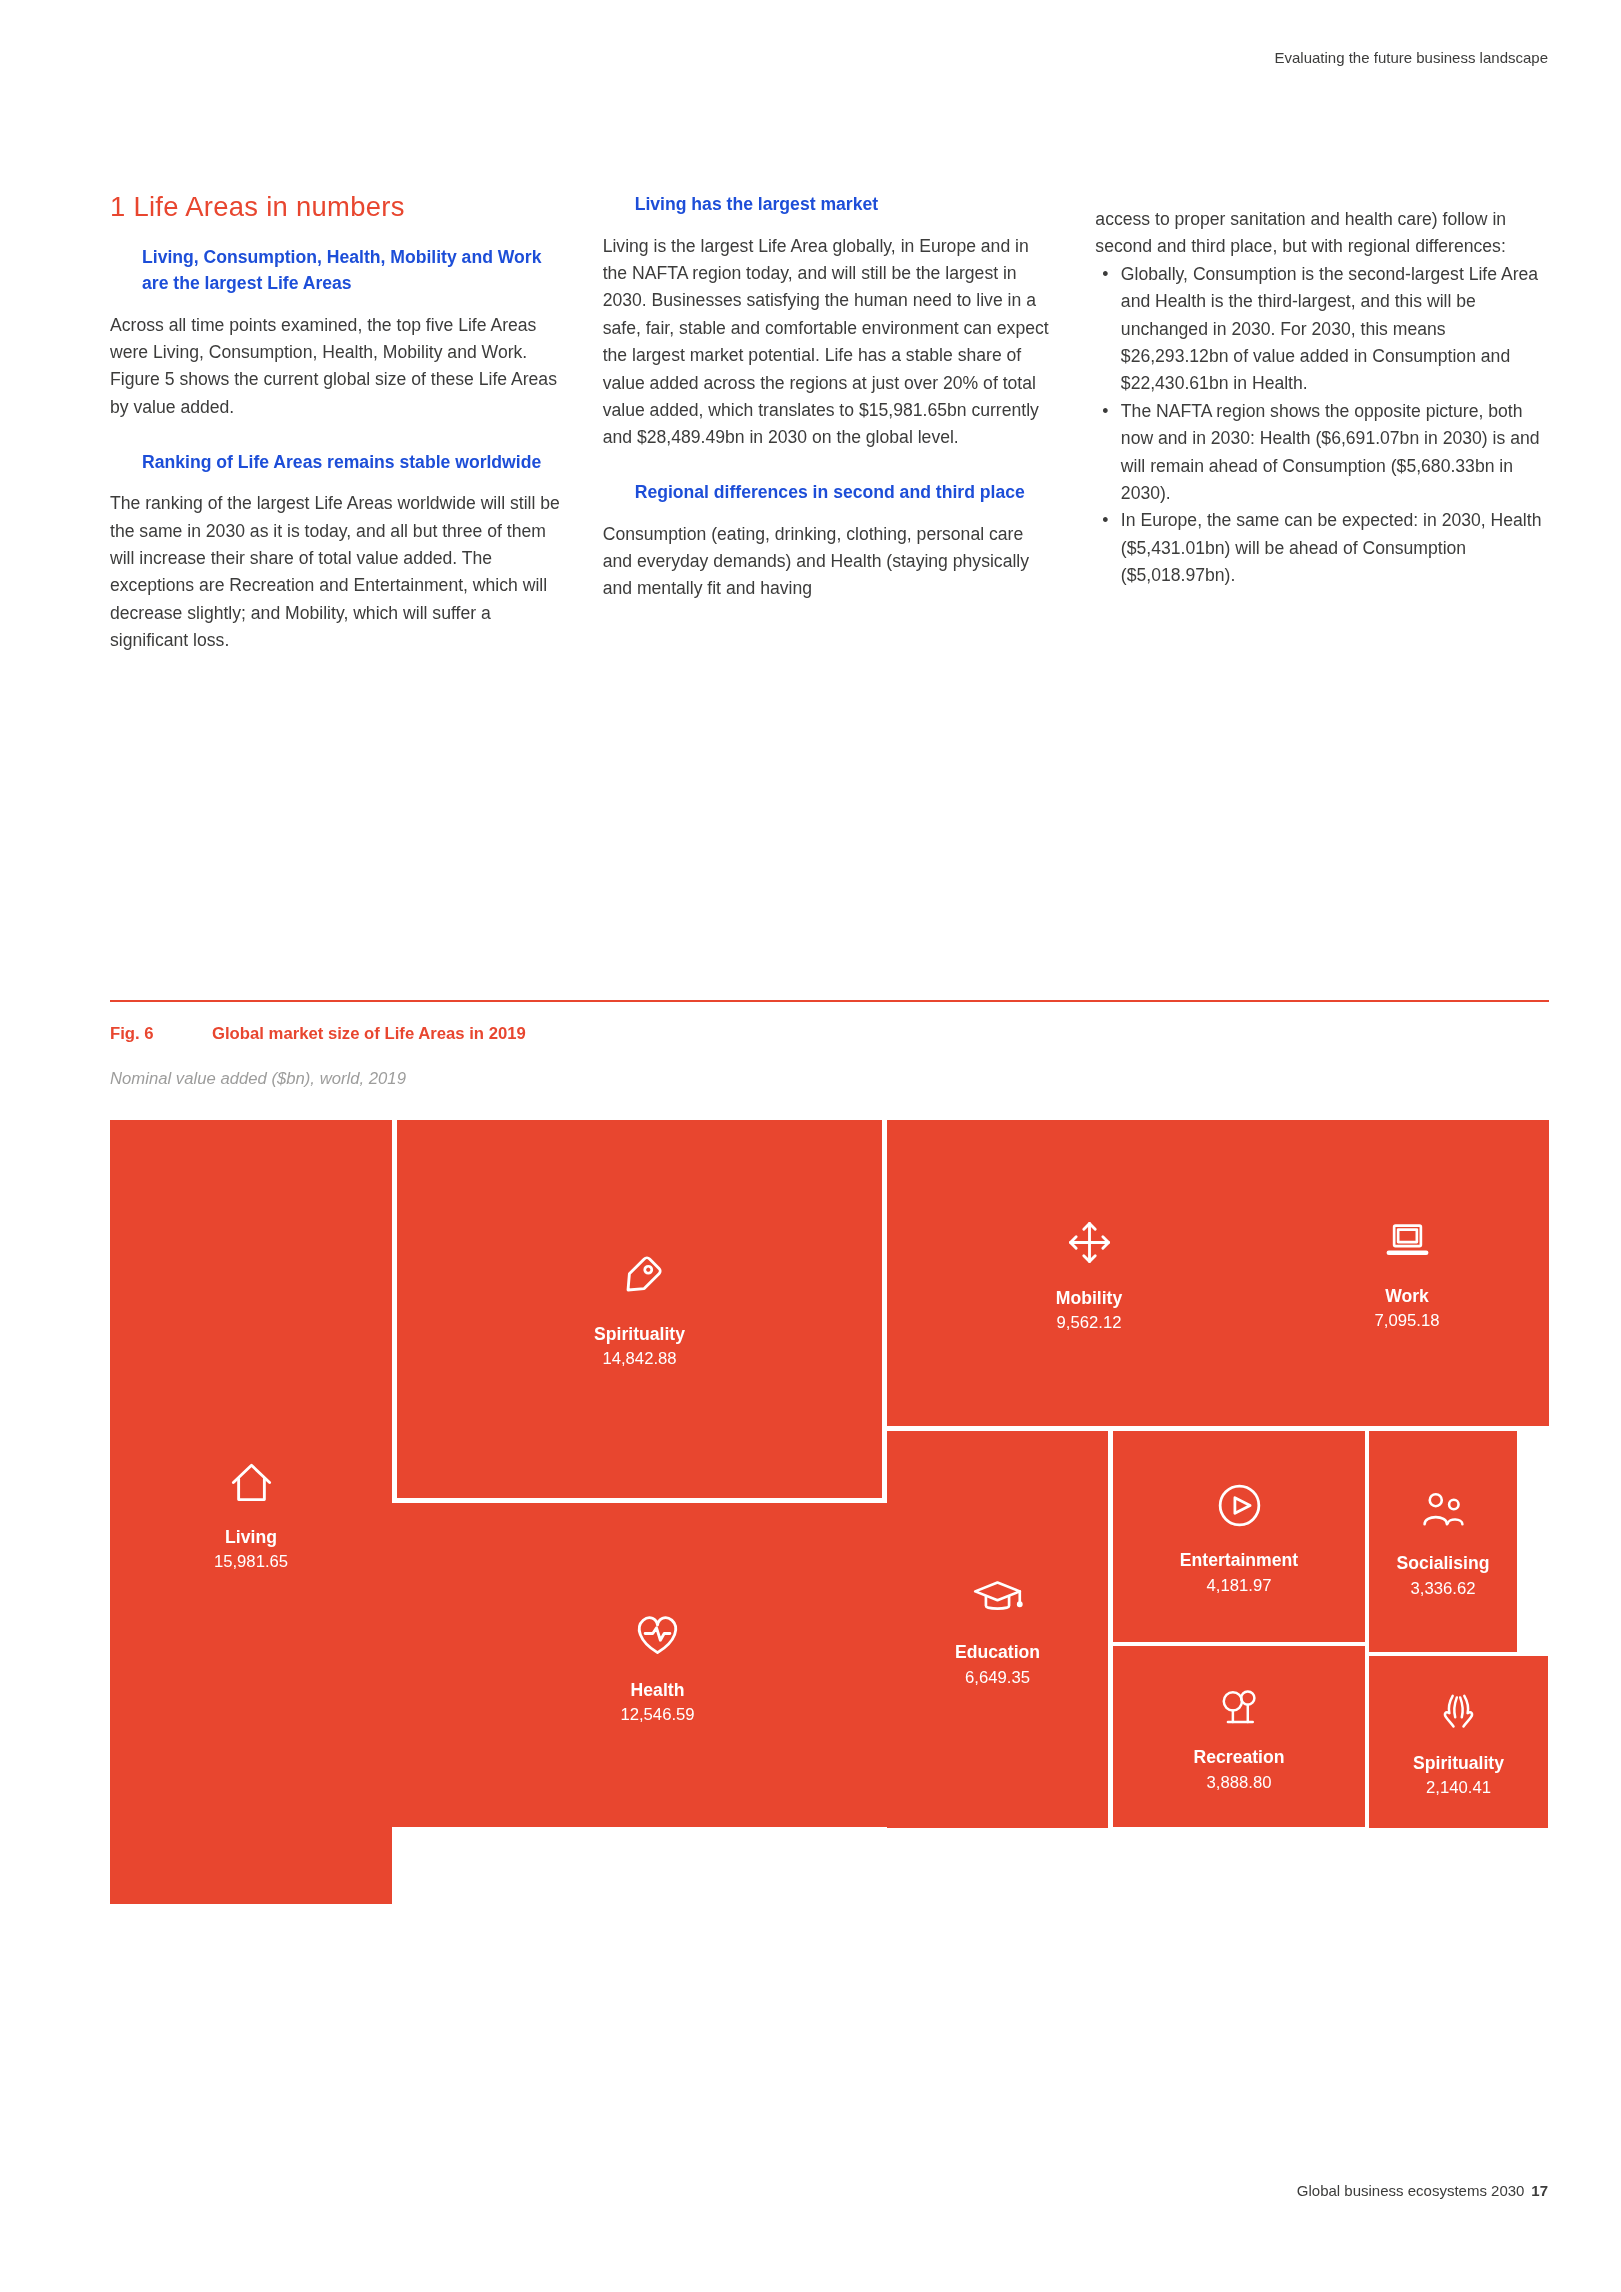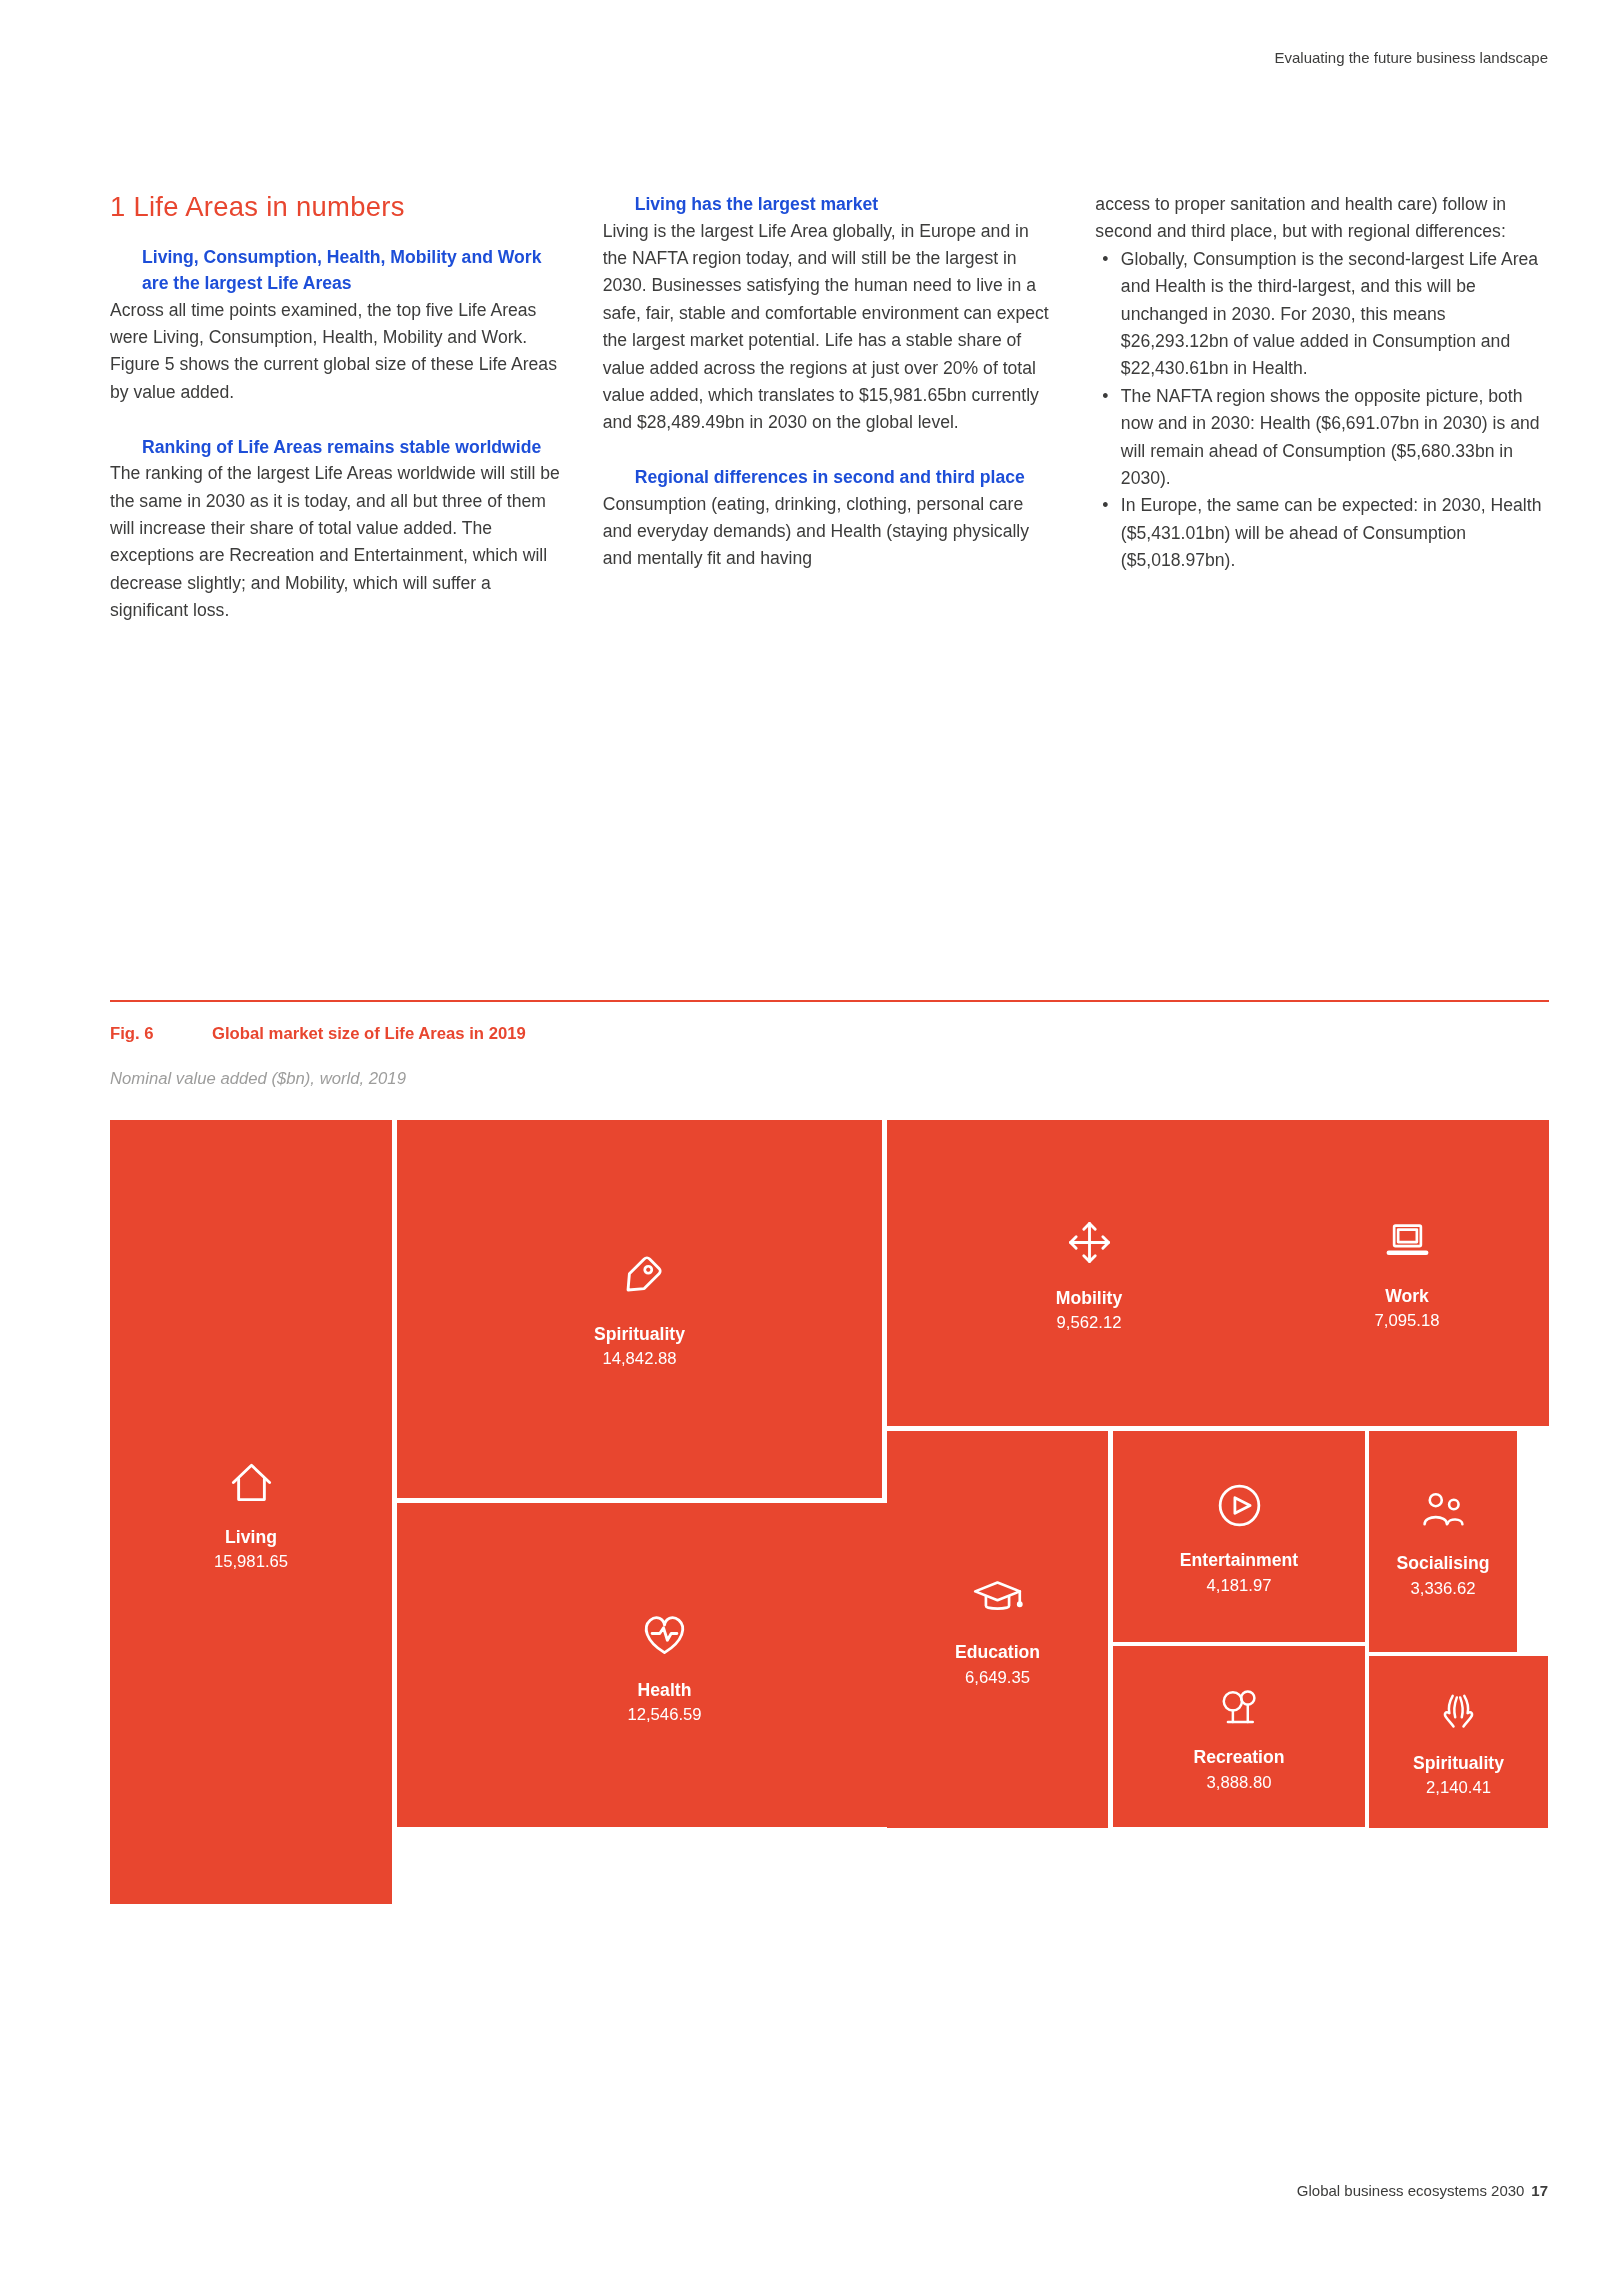--- a/index.html
+++ b/index.html
@@ -7,40 +7,40 @@
   body { font-family:"Liberation Sans", sans-serif; color:#3c3c3b; }
   .page { position:relative; width:1621px; height:2293px; background:#ffffff; overflow:hidden; }
 
   .running-head { position:absolute; top:49px; right:73px; font-size:15px; color:#3c3c3b; }
 
   .cols { position:absolute; top:191px; left:110px; width:1439px; display:flex; gap:39px; }
   .col { flex:1; font-size:17.6px; line-height:27.4px; color:#3c3c3b; }
   .section-title { font-size:27.4px; line-height:31px; font-weight:400; color:#e8462f; margin-bottom:21.6px; letter-spacing:0.3px; }
   .col h3 { font-size:17.6px; line-height:26.5px; font-weight:700; color:#1d4ed8; margin-top:27.4px;margin-left:32px; }
   .col h3.first { margin-top:0; }
-  .col p { margin-top:0; }
+  .col p { margin-top:15px; }
   .col ul { list-style:none; margin-top:0; }
   .col li { position:relative; padding-left:25.5px; }
   .col li::before { content:"\2022"; position:absolute; left:6.9px; top:0; color:#3c3c3b; }
 
   .figure { position:absolute; top:1000px; left:110px; width:1439px; }
   .fig-rule { height:2px; background:#e8462f; }
   .fig-caption { margin-top:20.6px; display:flex; font-size:16.7px; font-weight:700; color:#e8462f; line-height:21.6px; }
   .fig-caption .fig-label { width:102px; flex:0 0 102px; }
   .fig-subtitle { margin-top:23.5px; font-size:16.7px; line-height:21.6px; color:#9d9d9c;font-style:italic; }
 
   .treemap { position:relative; margin-top:31px; height:708px; width:1439px; }
   .tile { position:absolute; background:#e8462f; color:#ffffff; display:flex; flex-direction:column; align-items:center; justify-content:center; text-align:center; }
   .tile .icon { margin-bottom:12.7px; display:block; }
   .tile .label { font-size:17.6px; font-weight:700; line-height:25.5px; }
   .tile .value { font-size:16.7px; line-height:23.5px; }
 
   .t-living        { left:0;      top:0;     width:282px;  height:784px; }
   .t-consumption   { left:287px;  top:0;     width:485px;  height:378px; }
-  .t-health        { left:287px;  top:383px; width:535px;  height:324px; }
+  .t-health        { left:280px;  top:383px; width:535px;  height:324px; }
   .t-mobility      { left:777px;  top:0;     width:404px;  height:306px; }
   .t-work          { left:1155px; top:0;     width:284px;  height:306px; }
   .t-education     { left:777px;  top:311px; width:221px;  height:397px; }
   .t-entertainment { left:1003px; top:311px; width:252px;  height:211px; }
   .t-recreation    { left:1003px; top:526px; width:252px;  height:181px; }
   .t-socialising   { left:1259px; top:311px; width:148px;  height:221px; }
   .t-spirituality  { left:1259px; top:536px; width:179px;  height:172px; }
 
   .page-footer { position:absolute; top:2182px; right:73px; font-size:15px; color:#3c3c3b; }
   .page-footer .num { font-weight:700; margin-left:6.9px; }

